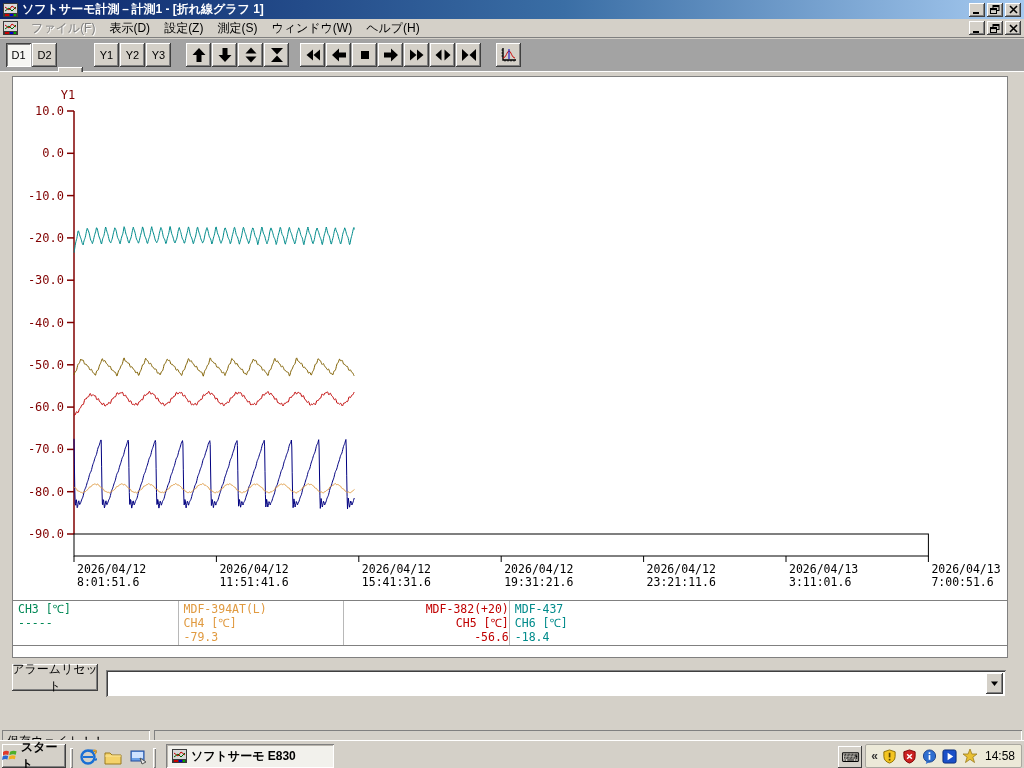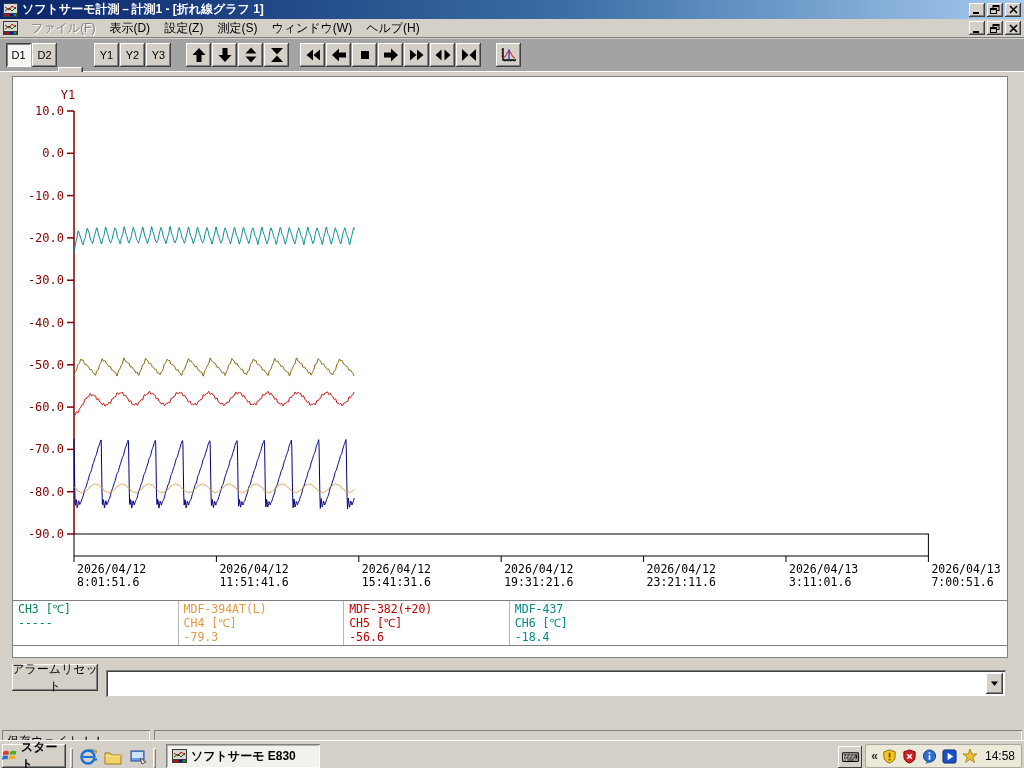--- a/index.html
+++ b/index.html
@@ -63,21 +63,21 @@
   .status-right { left:154px; width:868px; }
 
   
   .taskbar { position:absolute; left:0; top:740px; width:1024px; height:28px; background:#d4d0c8;
     border-top:1px solid #fff; display:flex; align-items:flex-end; }
   .start-btn { margin-left:2px; width:64px; height:24px; background:#d4d0c8;
     box-shadow: inset -1px -1px #404040, inset 1px 1px #ffffff, inset -2px -2px #808080;
     display:flex; align-items:center; justify-content:center; gap:3px; font-weight:bold; font-size:12px; }
   .gripper { width:3px; height:20px; margin:0 4px; box-shadow: inset 1px 1px #ffffff, inset -1px -1px #808080; }
   .ql-icon { width:22px; height:22px; display:flex; align-items:center; justify-content:center; }
-  .task-btn { margin-left:6px; width:154px; height:24px; background:#f2f1ec;
+  .task-btn { margin-left:6px; width:168px; height:24px; background:#f2f1ec;
     box-shadow: inset 1px 1px #808080, inset -1px -1px #ffffff, inset 2px 2px #b8b4ac;
     display:flex; align-items:center; gap:4px; padding-left:5px; font-weight:bold; font-size:12px; white-space:nowrap; }
   .tray-spacer { flex:1; }
   .kbd-box { width:24px; height:22px; background:#d4d0c8; margin-right:3px;
     box-shadow: inset -1px -1px #404040, inset 1px 1px #ffffff; display:flex; align-items:center; justify-content:center; font-size:13px; }
   .tray { height:24px; margin-right:2px; background:#ece9d8; border:1px solid #aaa8a0; border-radius:2px;
     display:flex; align-items:center; gap:4px; padding:0 6px 0 5px; }
   .tray .chev { font-weight:bold; font-size:12px; color:#333; }
   .tray-icon { width:16px; height:16px; display:flex; align-items:center; justify-content:center; }
   .clock { font-size:12px; margin-left:3px; color:#000; }
@@ -307,21 +307,21 @@
           <div class="legend-cell" style="color: rgb(0, 136, 85);">
             <div></div>
             <div>CH3 [℃]</div>
             <div>-----</div>
           </div>
           <div class="legend-cell" style="color: rgb(224, 154, 64);">
             <div>MDF-394AT(L)</div>
             <div>CH4 [℃]</div>
             <div>-79.3</div>
           </div>
-          <div class="legend-cell" style="color: rgb(192, 0, 0);">
+          <div class="legend-cell" style="color: rgb(192, 0, 0); text-align: right;">
             <div>MDF-382(+20)</div>
             <div>CH5 [℃]</div>
             <div>-56.6</div>
           </div>
           <div class="legend-cell" style="color: rgb(0, 139, 139);">
             <div>MDF-437</div>
             <div>CH6 [℃]</div>
             <div>-18.4</div>
           </div>
         </div>

